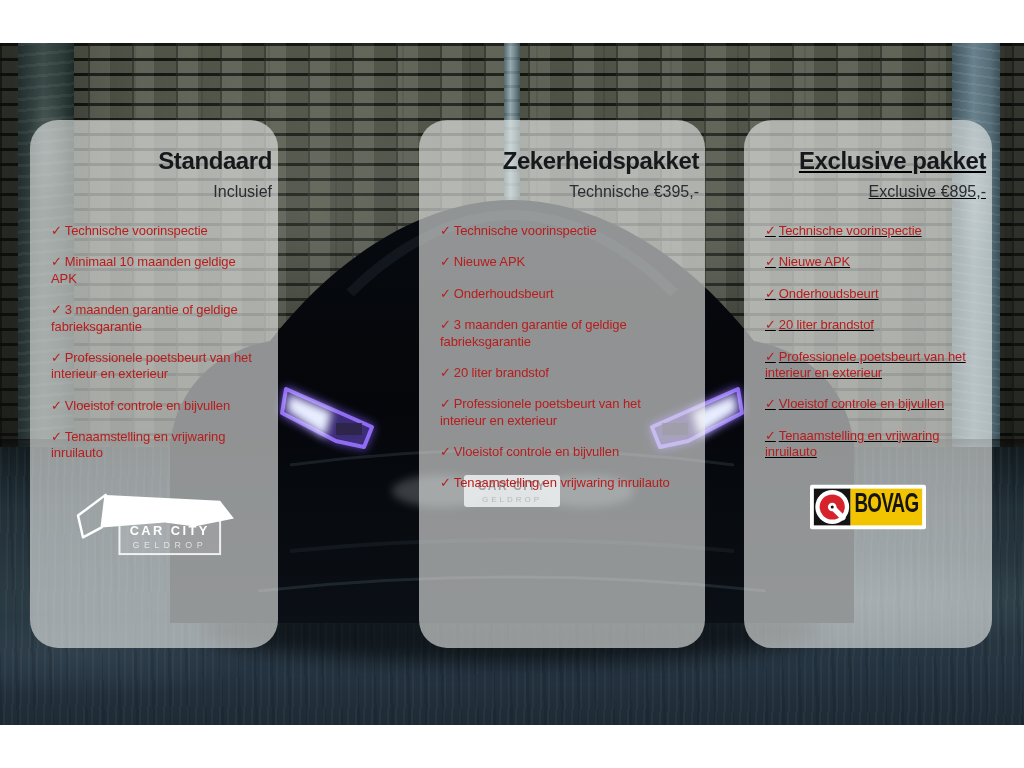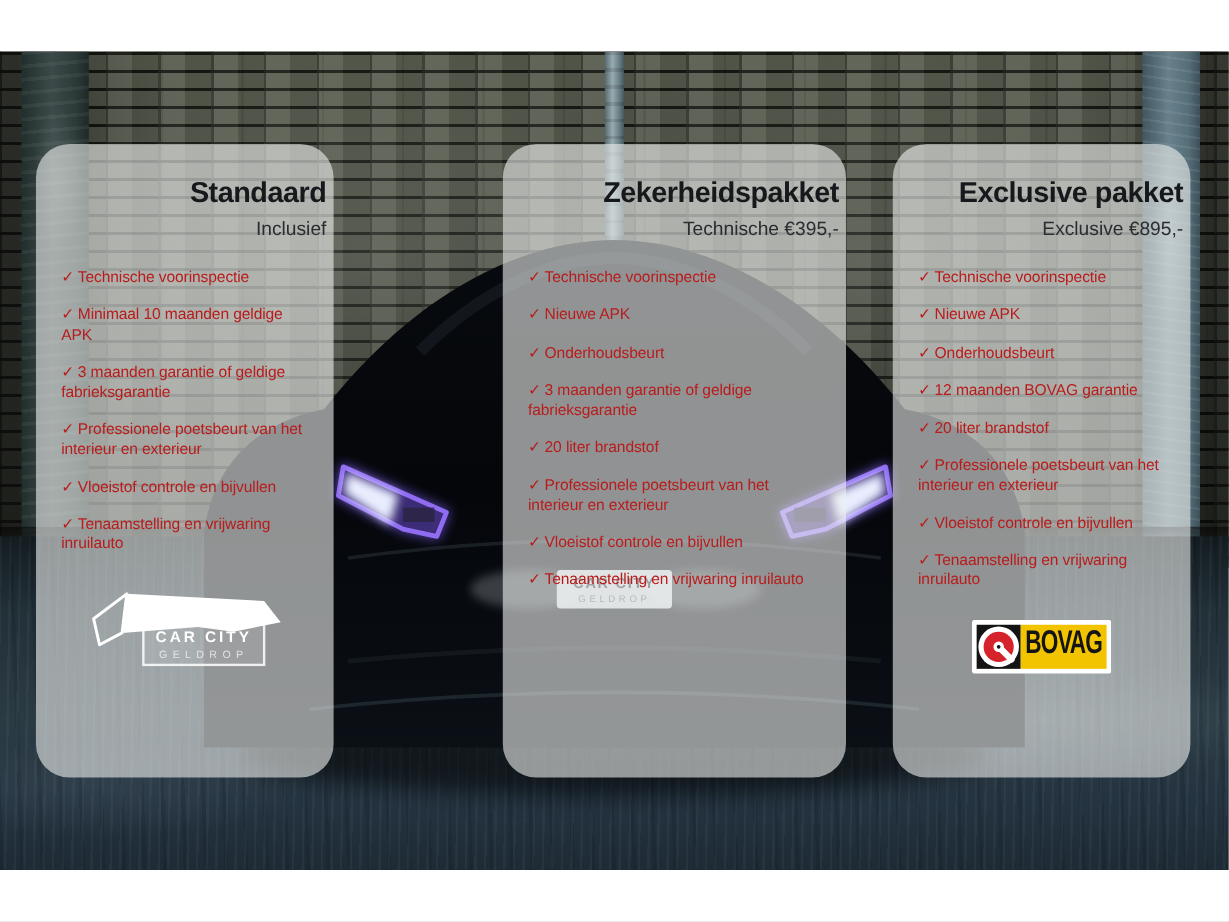--- a/index.html
+++ b/index.html
@@ -66,21 +66,21 @@
   .car{position:absolute;left:140px;top:100px;width:744px;height:540px;}
   
   .card{
     position:absolute;top:120px;height:528px;width:248px;
     background:rgba(238,240,238,0.60);
     border-radius:28px;
     box-sizing:border-box;
   }
   .card.c1{left:30px;}
   .card.c2{left:387px;width:286px;margin-left:32px;}
-  .card.c3{left:744px;}
+  .card.c3{left:744px;text-decoration:underline;}
   .card-title{
     margin:27px 6px 0 6px;text-align:right;
     font-size:24px;font-weight:700;letter-spacing:-0.4px;color:#17181c;
   }
   .card-sub{
     margin:8px 6px 0 6px;text-align:right;
     font-size:16px;font-weight:500;color:#2b2c31;
   }
   ul.benefits{
     list-style:none;margin:22px 0 0 0;padding:0 20px 0 21px;
@@ -195,21 +195,20 @@
       </ul>
   </section>
 
   <section class="card c3">
     <h2 class="card-title">Exclusive pakket</h2>
     <p class="card-sub">Exclusive €895,-</p>
     <ul class="benefits">
         <li class="benefit"><span class="check">✓</span><span>Technische voorinspectie</span></li>
         <li class="benefit"><span class="check">✓</span><span>Nieuwe APK</span></li>
         <li class="benefit"><span class="check">✓</span><span>Onderhoudsbeurt</span></li>
-        <li class="benefit"><span class="check">✓</span><span>12 maanden BOVAG garantie</span></li>
         <li class="benefit"><span class="check">✓</span><span>20 liter brandstof</span></li>
         <li class="benefit"><span class="check">✓</span><span>Professionele poetsbeurt van het interieur en exterieur</span></li>
         <li class="benefit"><span class="check">✓</span><span>Vloeistof controle en bijvullen</span></li>
         <li class="benefit"><span class="check">✓</span><span>Tenaamstelling en vrijwaring inruilauto</span></li>
       </ul>
     <div class="logo-slot">
       <svg class="bovag-logo" viewBox="0 0 120 46">
         <rect x="0" y="0" width="120" height="46" rx="2" fill="#ffffff"></rect>
         <rect x="4" y="4" width="38" height="38" fill="#141414"></rect>
         <circle cx="23" cy="23" r="17.5" fill="#ffffff"></circle>

